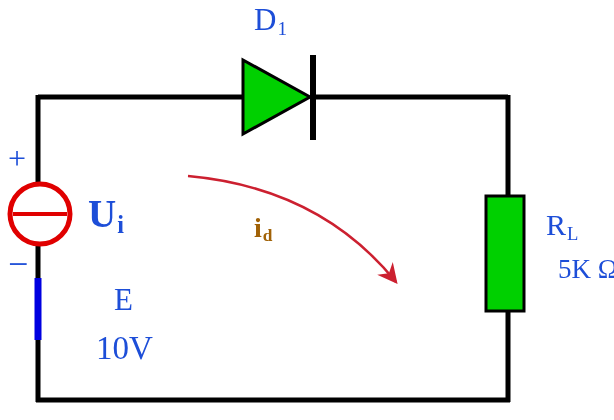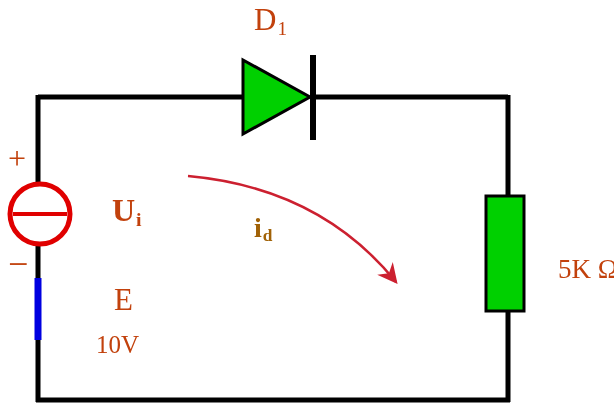--- a/index.html
+++ b/index.html
@@ -15,21 +15,21 @@
     background: #ffffff;
     overflow: hidden;
   }
   .canvas svg {
     position: absolute;
     left: 0;
     top: 0;
   }
   .lbl {
     position: absolute;
-    color: #c2410c;
+    color: #1d4ed8;
     white-space: nowrap;
     line-height: 1;
     user-select: none;
   }
   .lbl .sub {
     font-size: 0.62em;
     vertical-align: -0.25em;
     margin-left: 1px;
   }
   .red-label {
@@ -72,28 +72,31 @@
   </svg>
 
   <div class="lbl" style="left:254px; top:4px; font-size:31px;">
     <span>D</span><span class="sub">1</span>
   </div>
 
   <div class="lbl" style="left:8px; top:142px; font-size:32px;">+</div>
 
   <div class="lbl" style="left:8px; top:246px; font-size:36px;">−</div>
 
-  <div class="lbl bold" style="left:88px; top:194px; font-size:32px;margin-left:24px;">
+  <div class="lbl bold" style="left:88px; top:194px; font-size:39px;">
     <span>U</span><span class="sub">i</span>
   </div>
 
   <div class="lbl" style="left:114px; top:284px; font-size:31px;">E</div>
 
-  <div class="lbl" style="left:96px; top:332px; font-size:25px;">10V</div>
+  <div class="lbl" style="left:96px; top:332px; font-size:33px;">10V</div>
 
   <div class="lbl red-label" style="left:254px; top:214px; font-size:28px;">
     <span>i</span><span class="sub">d</span>
   </div>
 
+  <div class="lbl" style="left:546px; top:210px; font-size:30px;">
+    <span>R</span><span class="sub">L</span>
+  </div>
 
   <div class="lbl" style="left:534px; top:256px; font-size:27px;margin-left:24px;">5K Ω</div>
 
 </div>
 
 </body></html>

